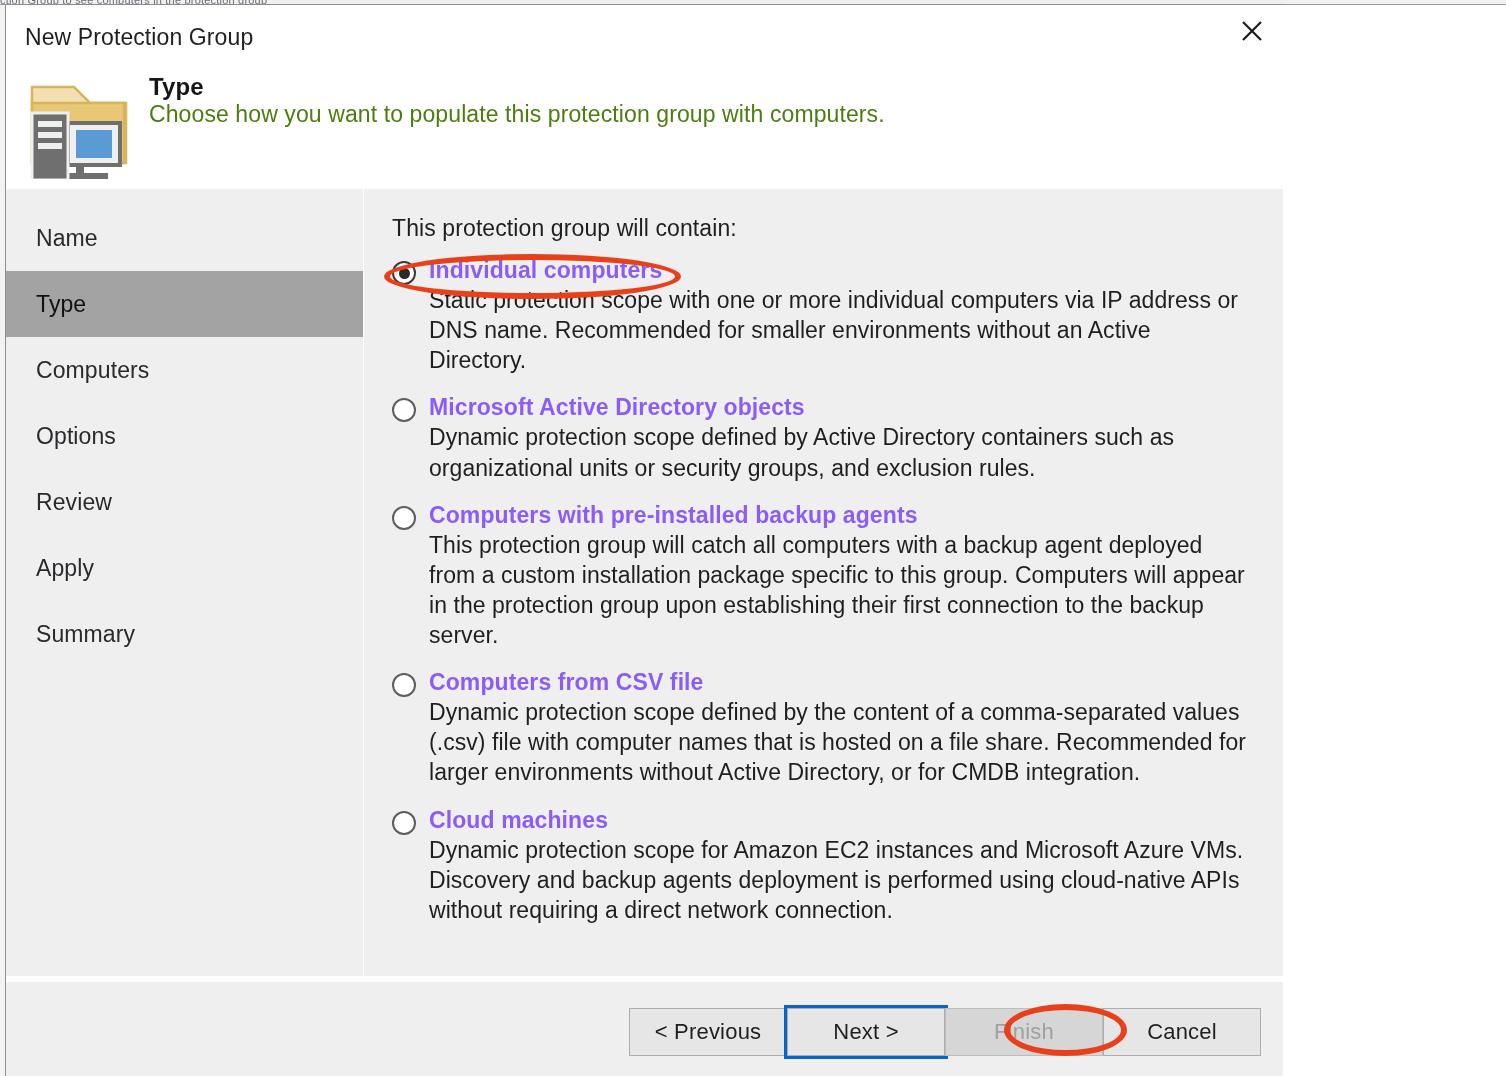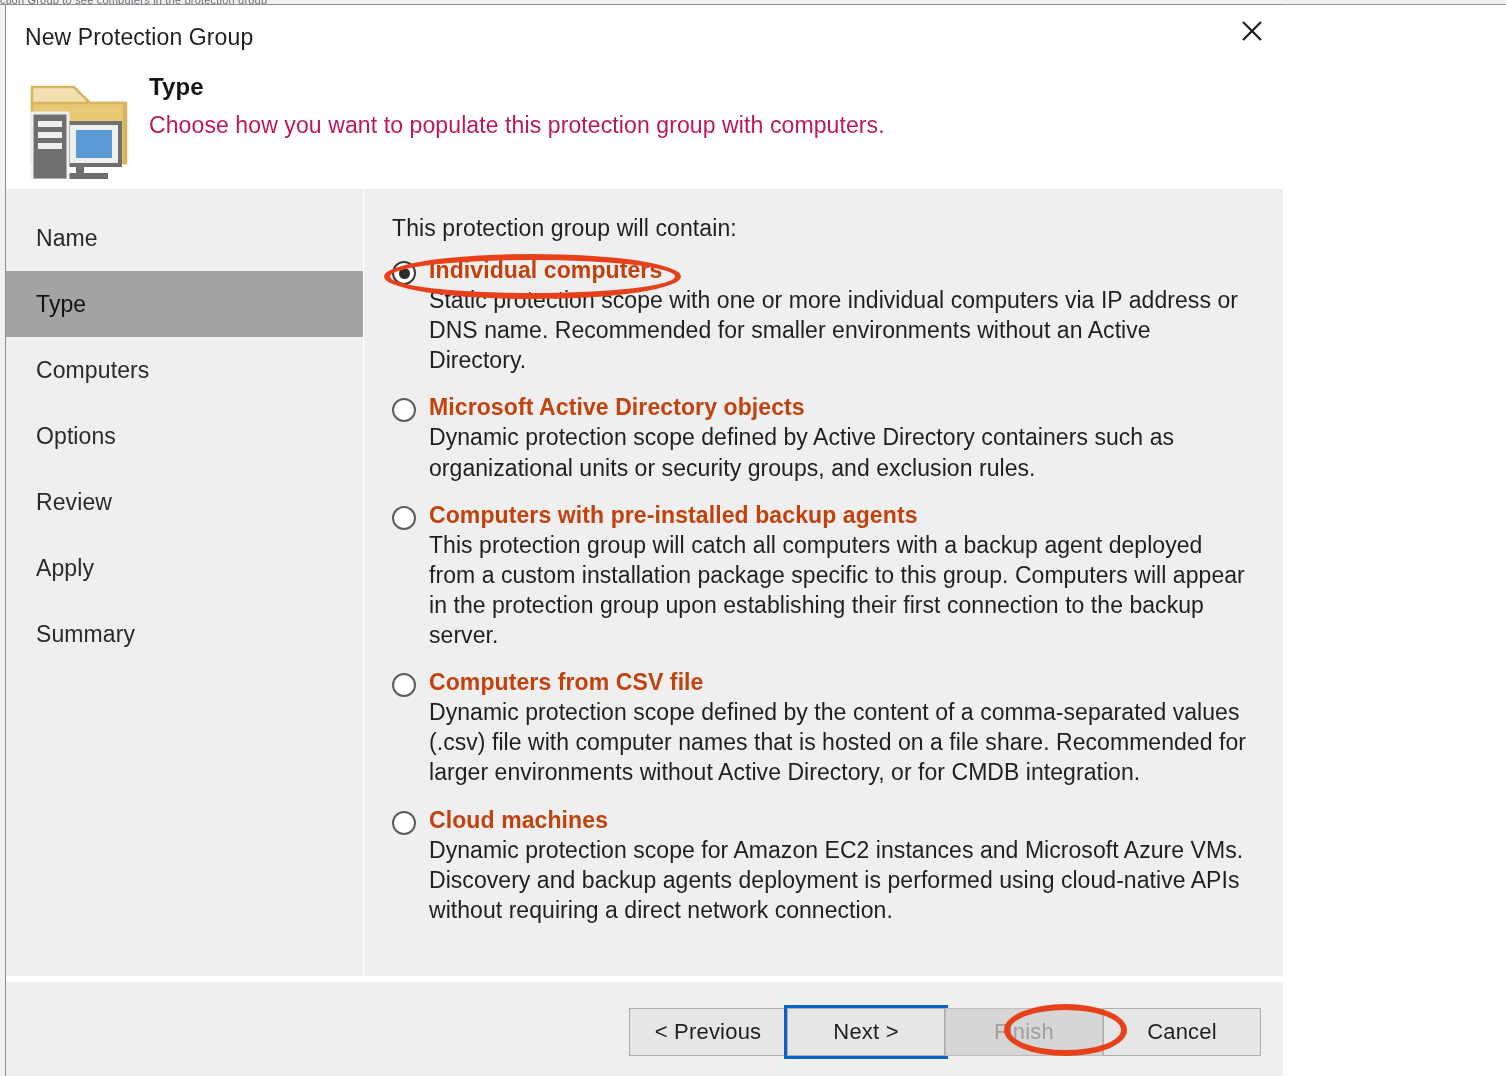--- a/index.html
+++ b/index.html
@@ -97,23 +97,22 @@
     left: 143px;
     top: 6px;
   }
   #header-title {
     font-size: 24px;
     font-weight: bold;
     color: #161619;
     letter-spacing: .1px;
   }
   #header-subtitle {
-    margin-top: 11px;
-    font-size: 23px;
-    color: #be185d;
+    font-size: 23px;
+    color: #4d7c0f;
     letter-spacing: .1px;
   }
 
   
   #body {
     position: absolute;
     left: 0; top: 184px;
     width: 100%;
     height: 787px;
     background: #efefef;
@@ -179,21 +178,21 @@
     width: 11px; height: 11px;
     margin-left: -5.5px; margin-top: -5.5px;
     border-radius: 50%;
     background: #2b2b2b;
   }
   .radio.checked { border-color: #3a3a3a; box-shadow: inset 0 0 0 2px #ffffff; }
 
   .option-label {
     font-size: 23px;
     font-weight: bold;
-    color: #c2410c;
+    color: #8b5cf6;
     line-height: 1.25;
     letter-spacing: .1px;
   }
   .option-desc {
     margin-left: 37px;
     font-size: 23px;
     color: #1f1f22;
     line-height: 1.31;
     max-width: 1030px;
     letter-spacing: .05px;

